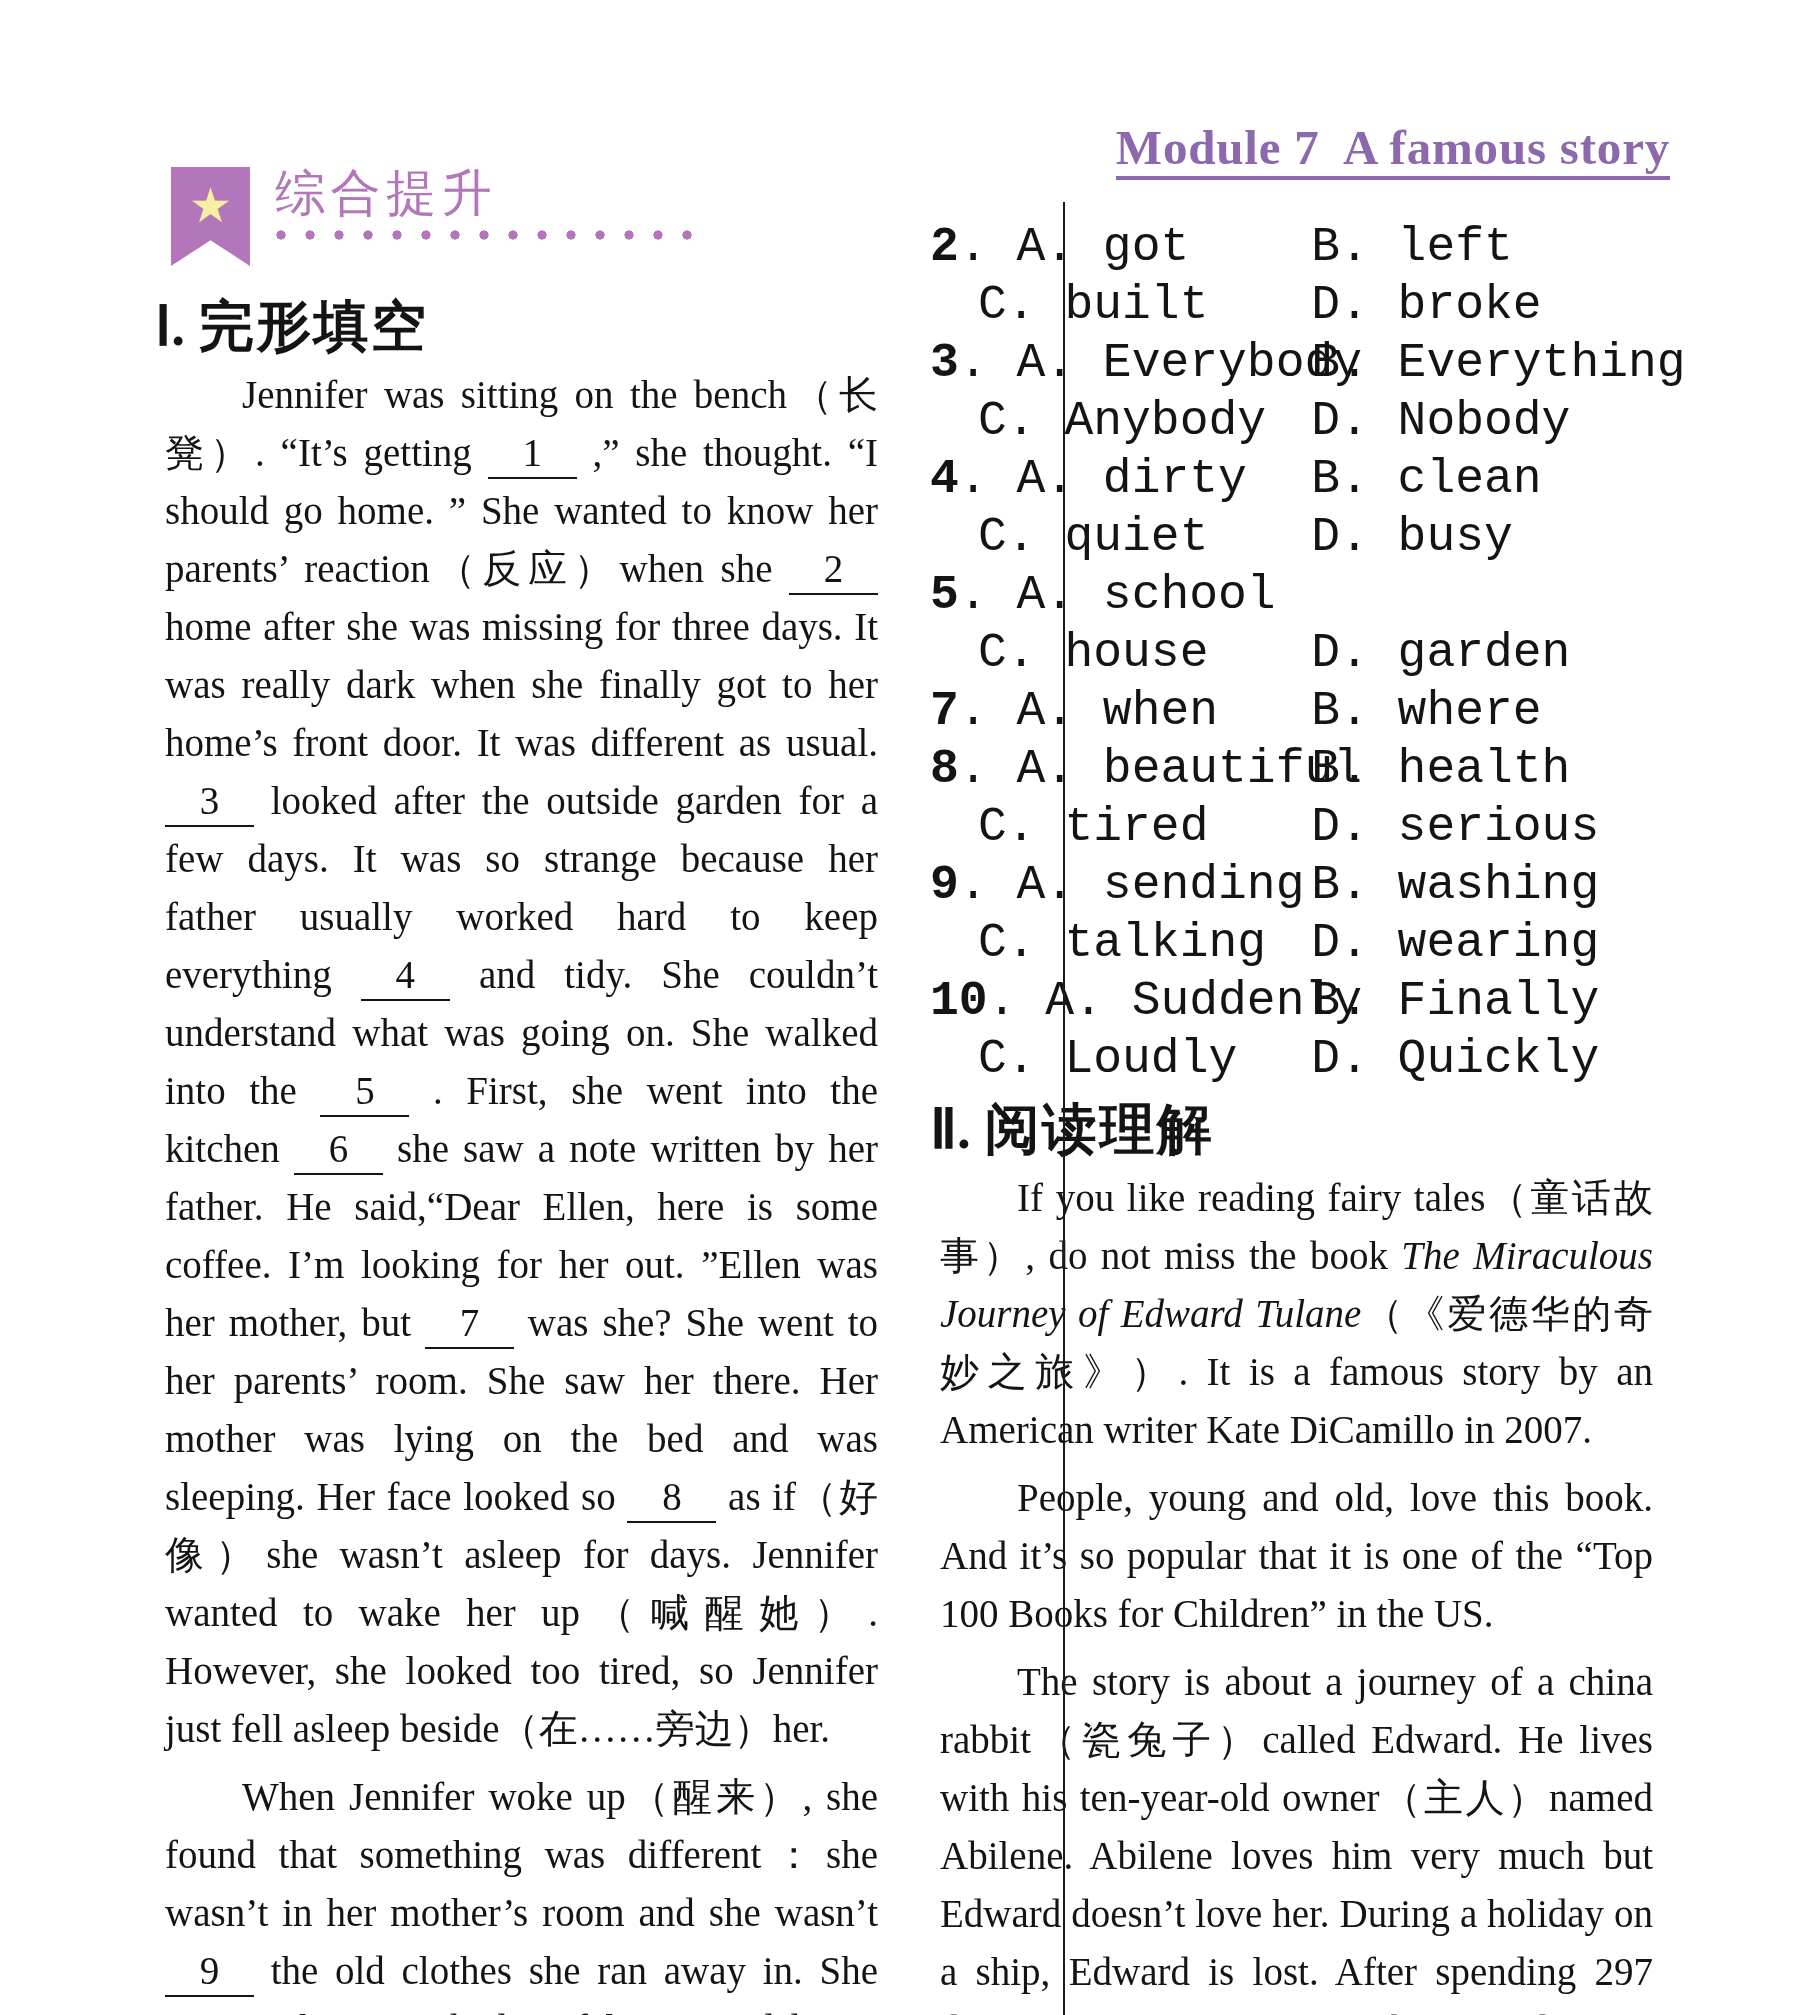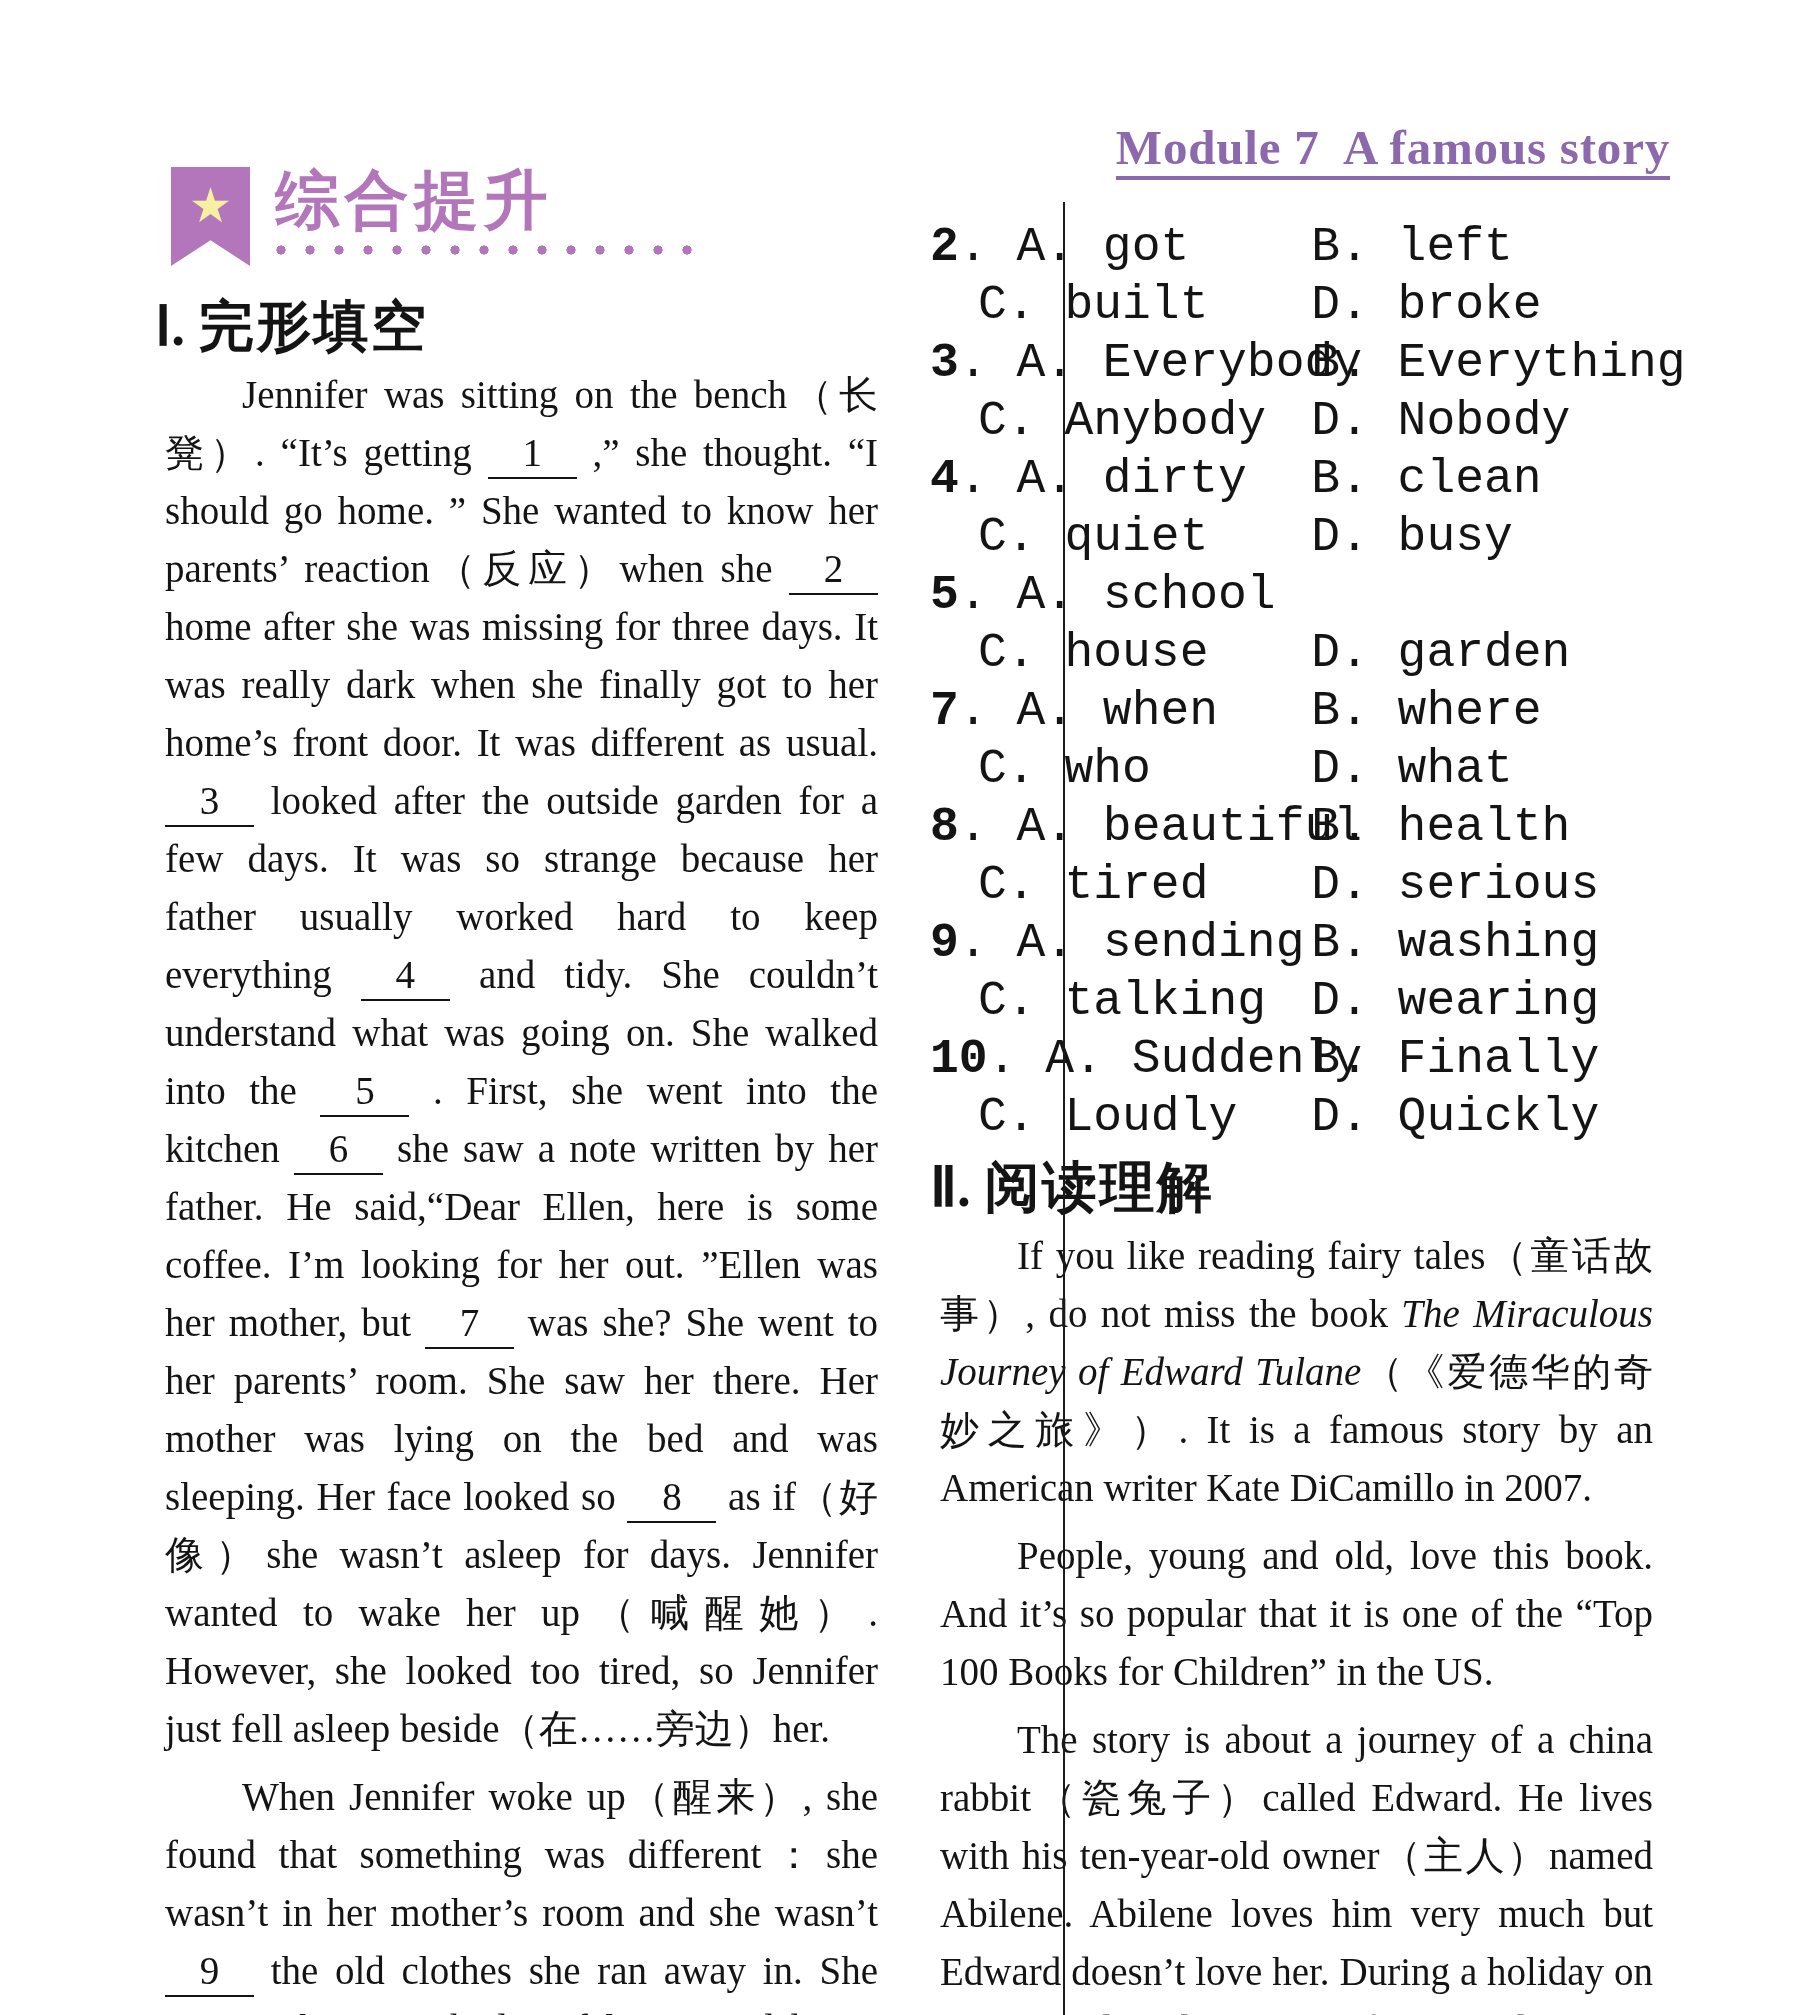--- a/index.html
+++ b/index.html
@@ -27,21 +27,21 @@
     width:79px;height:99px;background:var(--purple-light);
     clip-path:polygon(0 0,100% 0,100% 100%,50% 74%,0 100%);
     display:flex;justify-content:center;flex:none;
   }
   .ribbon .star{
     font-size:48px;line-height:1;color:var(--star);margin-top:13.7px;
     font-family:"DejaVu Sans",sans-serif;
   }
   .badge-body{margin-left:25px;}
   .badge-label{
-    display:block;font-size:64px;line-height:1.05;font-weight:bold;
+    display:block;font-size:50px;line-height:1.05;font-weight:normal;
     font-family:"DejaVu Sans",sans-serif;color:var(--purple-light);letter-spacing:5.6px;
   }
   .dotted-line{
     margin-top:9.7px;height:12px;width:421px;
     background-image:radial-gradient(circle at 6px 6px,var(--purple-light) 4.4px,rgba(0,0,0,0) 4.8px);
     background-size:29px 12px;background-repeat:repeat-x;
   }
   
   .columns{position:absolute;left:155px;top:210px;width:1509px;display:flex;align-items:flex-start;}
   .col-left{width:733px;flex:none;}
@@ -138,24 +138,20 @@
             <div class="q-row">
               <span class="cell cd">C. house</span>
               <span class="cell">D. garden</span>
             </div>
           </div>
           <div class="q-block">
             <div class="q-row">
               <span class="cell"><span class="qnum">7</span>. A. when</span>
               <span class="cell">B. where</span>
             </div>
-            <div class="q-row">
-              <span class="cell cd">C. who</span>
-              <span class="cell">D. what</span>
-            </div>
           </div>
           <div class="q-block">
             <div class="q-row">
               <span class="cell"><span class="qnum">8</span>. A. beautiful</span>
               <span class="cell">B. health</span>
             </div>
             <div class="q-row">
               <span class="cell cd">C. tired</span>
               <span class="cell">D. serious</span>
             </div>

